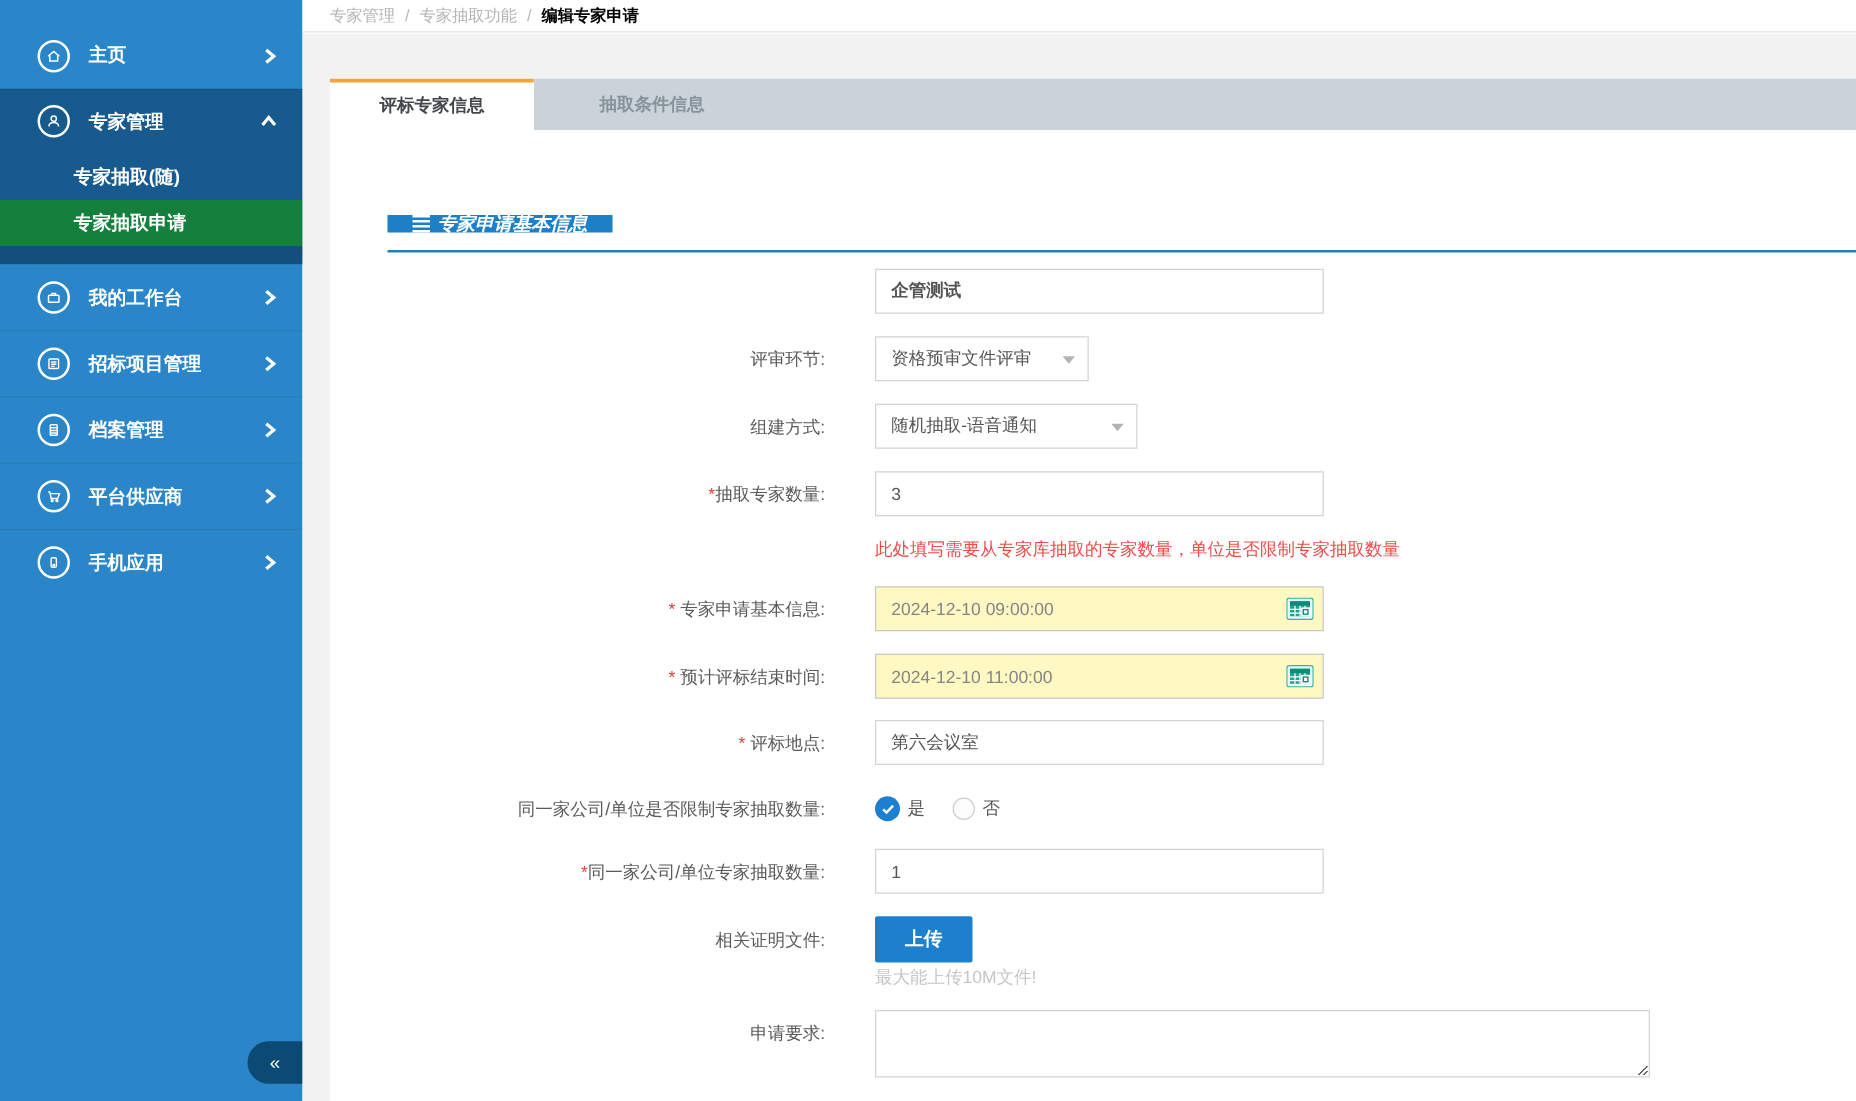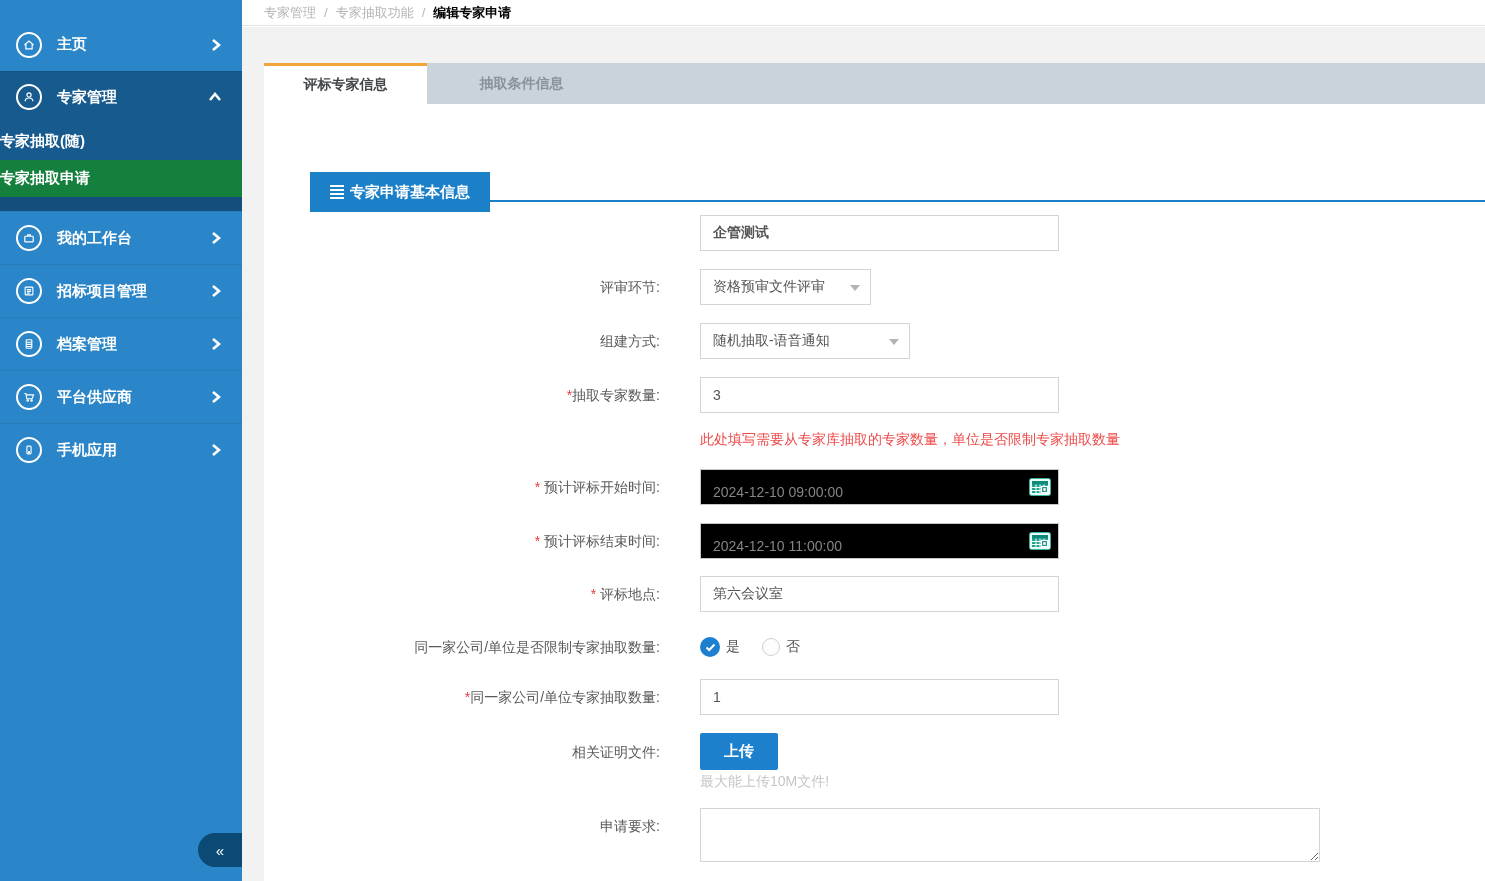--- a/index.html
+++ b/index.html
@@ -3,28 +3,28 @@
 <meta charset="utf-8">
 <style>
   * { margin:0; padding:0; box-sizing:border-box; }
   html,body { width:1485px; height:881px; overflow:hidden;
     font-family:"Liberation Sans","DejaVu Sans",sans-serif; background:#ffffff; }
   #page { position:relative; width:1485px; height:881px; }
 
   
   #sidebar { position:absolute; left:0; top:0; width:242px; height:881px; background:#2a86c8; }
   .nav-item { position:relative; height:53px; display:flex; align-items:center;
-    padding-left:16px; color:#fff; font-size:15px; font-weight:bold; cursor:pointer; }
+    padding-left:30px; color:#fff; font-size:15px; font-weight:bold; cursor:pointer; }
   .nav-item + .nav-item, .nav-group + .nav-item, .nav-item + .nav-group { border-top:1px solid rgba(0,0,0,0.07); }
   .icon-circle { width:26px; height:26px; border:2px solid #fff; border-radius:50%;
     display:flex; align-items:center; justify-content:center; margin-right:15px; flex:0 0 auto; }
   .nav-chev { position:absolute; right:20px; top:50%; transform:translateY(-50%); display:flex; }
   .nav-group { background:#175a8e; }
   .nav-group .group-header { height:50px; }
-  .sub-item { height:38px; display:flex; align-items:center; 
+  .sub-item { height:38px; display:flex; align-items:center; padding-left:59px;
     color:#fff; font-size:15px; font-weight:bold; cursor:pointer; }
   .sub-item.active { background:#15803d; height:37px; }
   .group-footer { height:14px; background:#134e7d; }
   #collapse-btn { position:absolute; left:198px; top:833px; width:44px; height:34px;
     background:#0b4a75; border-radius:17px 0 0 17px; color:#fff; font-size:15px;
     display:flex; align-items:center; justify-content:center; cursor:pointer; }
 
   
   #breadcrumb-bar { position:absolute; left:242px; top:0; width:1243px; height:26px;
     background:#fff; border-bottom:1px solid #e3e3e3; display:flex; align-items:center;
@@ -40,39 +40,39 @@
     border-top:3px solid #f2a33a; display:flex; align-items:center; justify-content:center;
     font-size:14px; font-weight:bold; color:#44474a; cursor:pointer; }
   #tab-inactive { position:absolute; left:427px; top:63px; width:163px; height:41px;
     display:flex; align-items:center; justify-content:center; font-size:14px; font-weight:bold;
     color:#87929a; cursor:pointer;margin-left:13px; }
   #content-card { position:absolute; left:264px; top:104px; width:1221px; height:777px; background:#fff; }
 
   
   #section-header { position:absolute; left:310px; top:172px; width:1175px; height:30px;
     border-bottom:2px solid #1c80c9; }
-  #section-tab { position:absolute; left:0; top:0; width:180px; height:40px; background:#1c80c9;
+  #section-tab { position:absolute; left:0; top:0; width:180px; height:14px; background:#1c80c9;
     color:#fff; font-size:15px; font-weight:bold; display:flex; align-items:center;
-    justify-content:center; gap:6px; }
+    justify-content:center; gap:6px;font-style:italic; }
   .list-icon { display:inline-flex; flex-direction:column; gap:2px; }
   .list-icon i { display:block; width:14px; height:2px; background:#fff; }
 
   
   .form-label { position:absolute; left:264px; width:396px; height:36px; line-height:36px;
     text-align:right; font-size:14px; color:#5a5a5a; white-space:nowrap; }
   .req { color:#e33c3c; }
   .text-input { position:absolute; left:700px; width:359px; height:36px; border:1px solid #d4d4d4;
     padding:0 12px; font-size:14px; color:#555; font-family:"Liberation Sans","DejaVu Sans",sans-serif;
     background:#fff; outline:none; }
   .select-box { position:absolute; left:700px; height:36px; border:1px solid #d4d4d4; background:#fff;
     display:flex; align-items:center; padding:0 30px 0 12px; font-size:14px; color:#555; cursor:pointer; }
   .select-caret { position:absolute; right:10px; top:15px; width:0; height:0;
     border-left:5px solid transparent; border-right:5px solid transparent; border-top:6px solid #b3b3b3; }
   .date-input { position:absolute; left:700px; width:359px; height:36px; border:1px solid #c9c9c9;
-    background:#000000; display:flex; align-items:flex-end; padding:4px 12px; font-size:14px;
+    background:#fef9c3; display:flex; align-items:center; padding:4px 12px; font-size:14px;
     color:#858585; cursor:pointer; }
   .cal-btn { position:absolute; right:7px; top:8px; display:flex; cursor:pointer; }
   .hint-red { position:absolute; left:700px; font-size:14px; color:#ef4b4b; }
   .hint-gray { position:absolute; left:700px; font-size:14px; color:#c6c6c6; }
   .radio-group { position:absolute; left:700px; display:flex; align-items:center; gap:22px; }
   .radio-opt { display:flex; align-items:center; gap:6px; font-size:14px; color:#555; cursor:pointer; }
   .radio-on { width:20px; height:20px; border-radius:50%; background:#1d7fd0;
     display:flex; align-items:center; justify-content:center; }
   .radio-off { width:18px; height:18px; border-radius:50%; border:1px solid #d0d0d0; background:#fdfdfd; }
   #upload-btn { position:absolute; left:700px; top:733px; width:78px; height:37px; background:#1d80cd;
@@ -259,21 +259,21 @@
     <span class="select-caret"></span>
   </div>
 
   <div class="form-label" style="top:377px">
     <span class="req">*</span><span>抽取专家数量:</span>
   </div>
   <input class="text-input" style="top: 377px;" type="text" value="3">
   <div class="hint-red" style="top:431px">此处填写需要从专家库抽取的专家数量，单位是否限制专家抽取数量</div>
 
   <div class="form-label" style="top:469px">
-    <span class="req">*</span><span> 预计评标开始时间:</span>
+    <span class="req">*</span><span> 专家申请基本信息:</span>
   </div>
   <div class="date-input" style="top:469px">
     <span>2024-12-10 09:00:00</span>
     <span class="cal-btn">
       <svg width="22" height="18">
           <rect x="0.5" y="0.5" width="21" height="17" rx="2" fill="#eafaf7" stroke="#35b3a2"></rect>
           <rect x="3" y="3" width="16" height="12" fill="#1fa490"></rect>
           <rect x="3" y="3" width="16" height="3.5" fill="#0d8a7a"></rect>
           <path d="M3 9.5 H19 M3 12.5 H19 M7 6.5 V15 M11 6.5 V15 M15 6.5 V15" stroke="#fff" stroke-width="1"></path>
           <rect x="12.5" y="8.5" width="6" height="6" fill="#0d8a7a" stroke="#fff" stroke-width="1.2"></rect>

